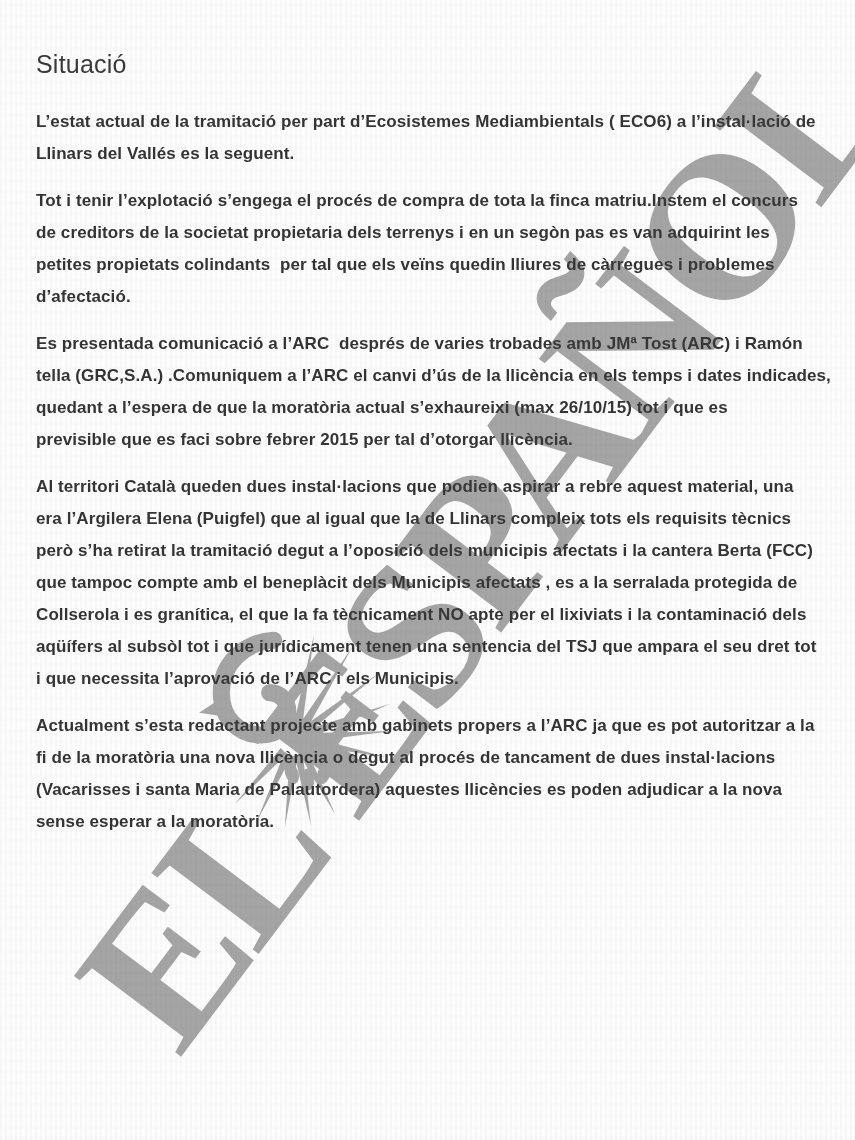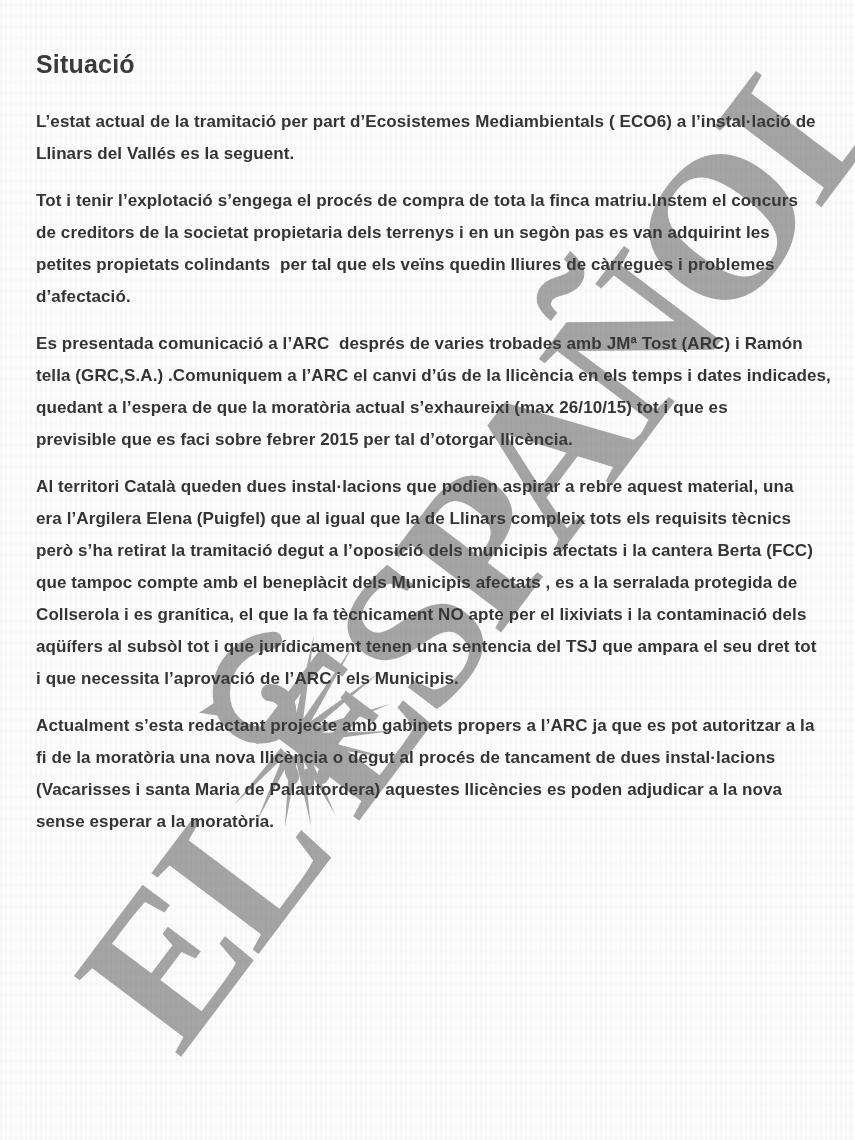--- a/index.html
+++ b/index.html
@@ -22,21 +22,21 @@
   .content {
     position: absolute;
     left: 36px; top: 50px;
     width: 800px;
     color: #343434;
     filter: blur(0.35px);
   }
   .doc-title {
     margin: 0 0 27px 0;
     font-size: 25px;
-    font-weight: 700;
+    font-weight: 400;
     letter-spacing: 0.2px;
     color: #3a3a3a;
   }
   .para {
     margin: 0 0 15px 0;
     font-size: 17px;
     font-weight: 600;
     line-height: 32px;
     white-space: pre-wrap;
     letter-spacing: 0.1px;

